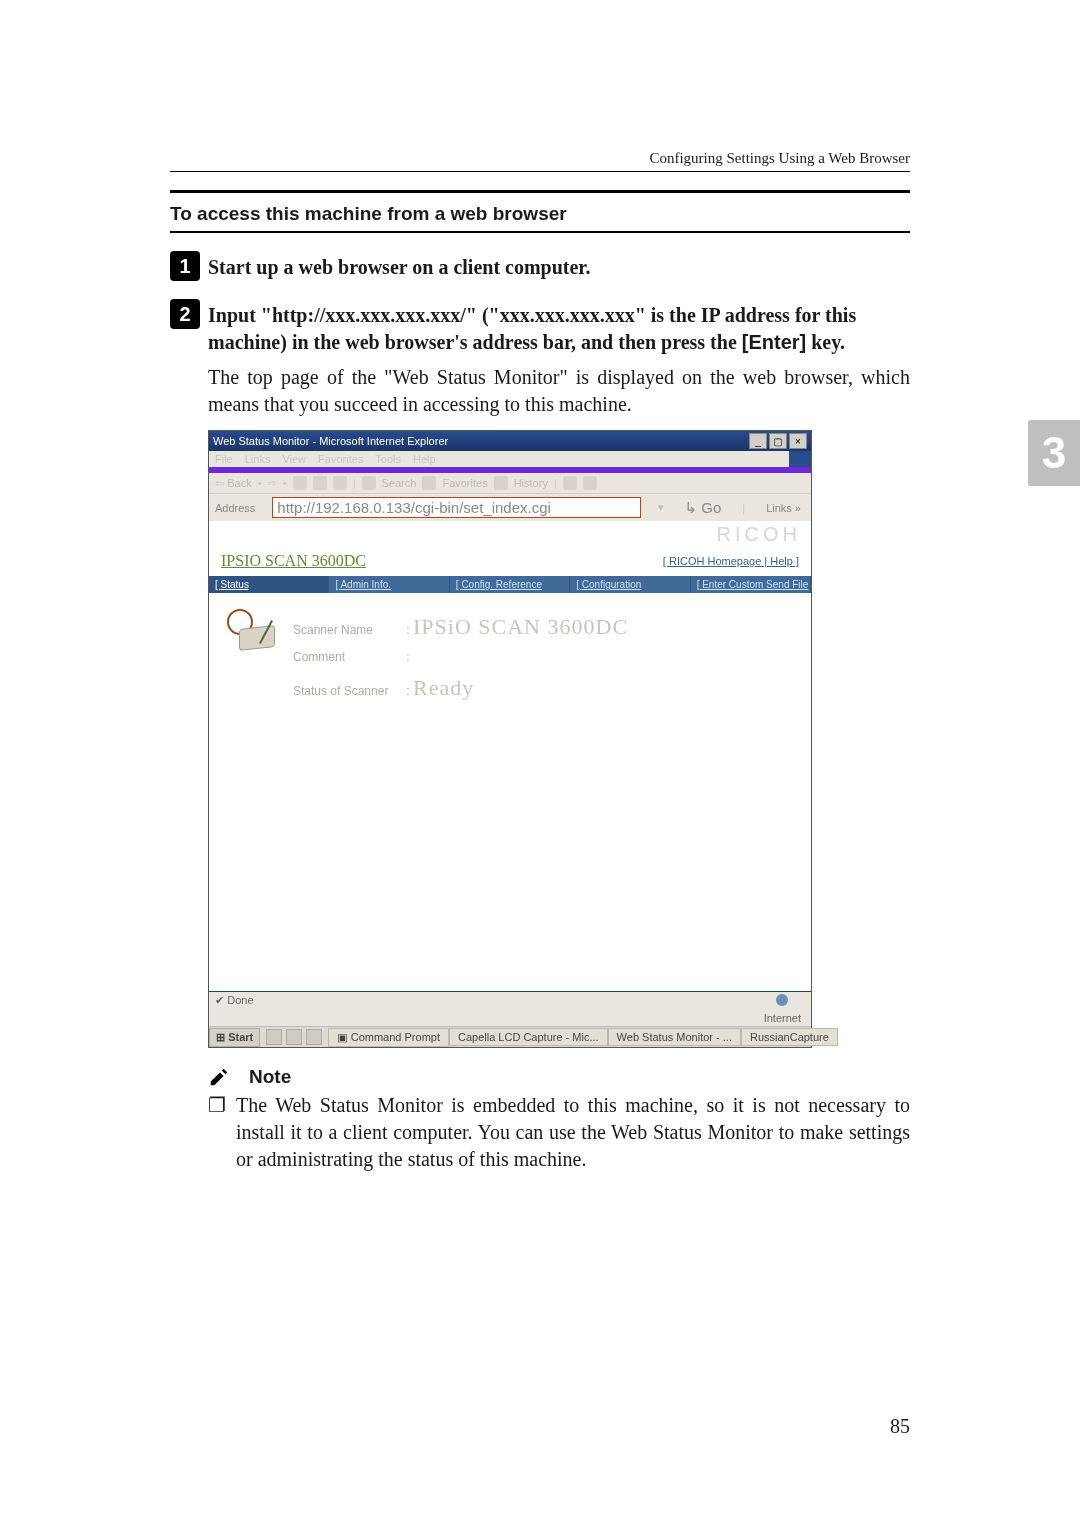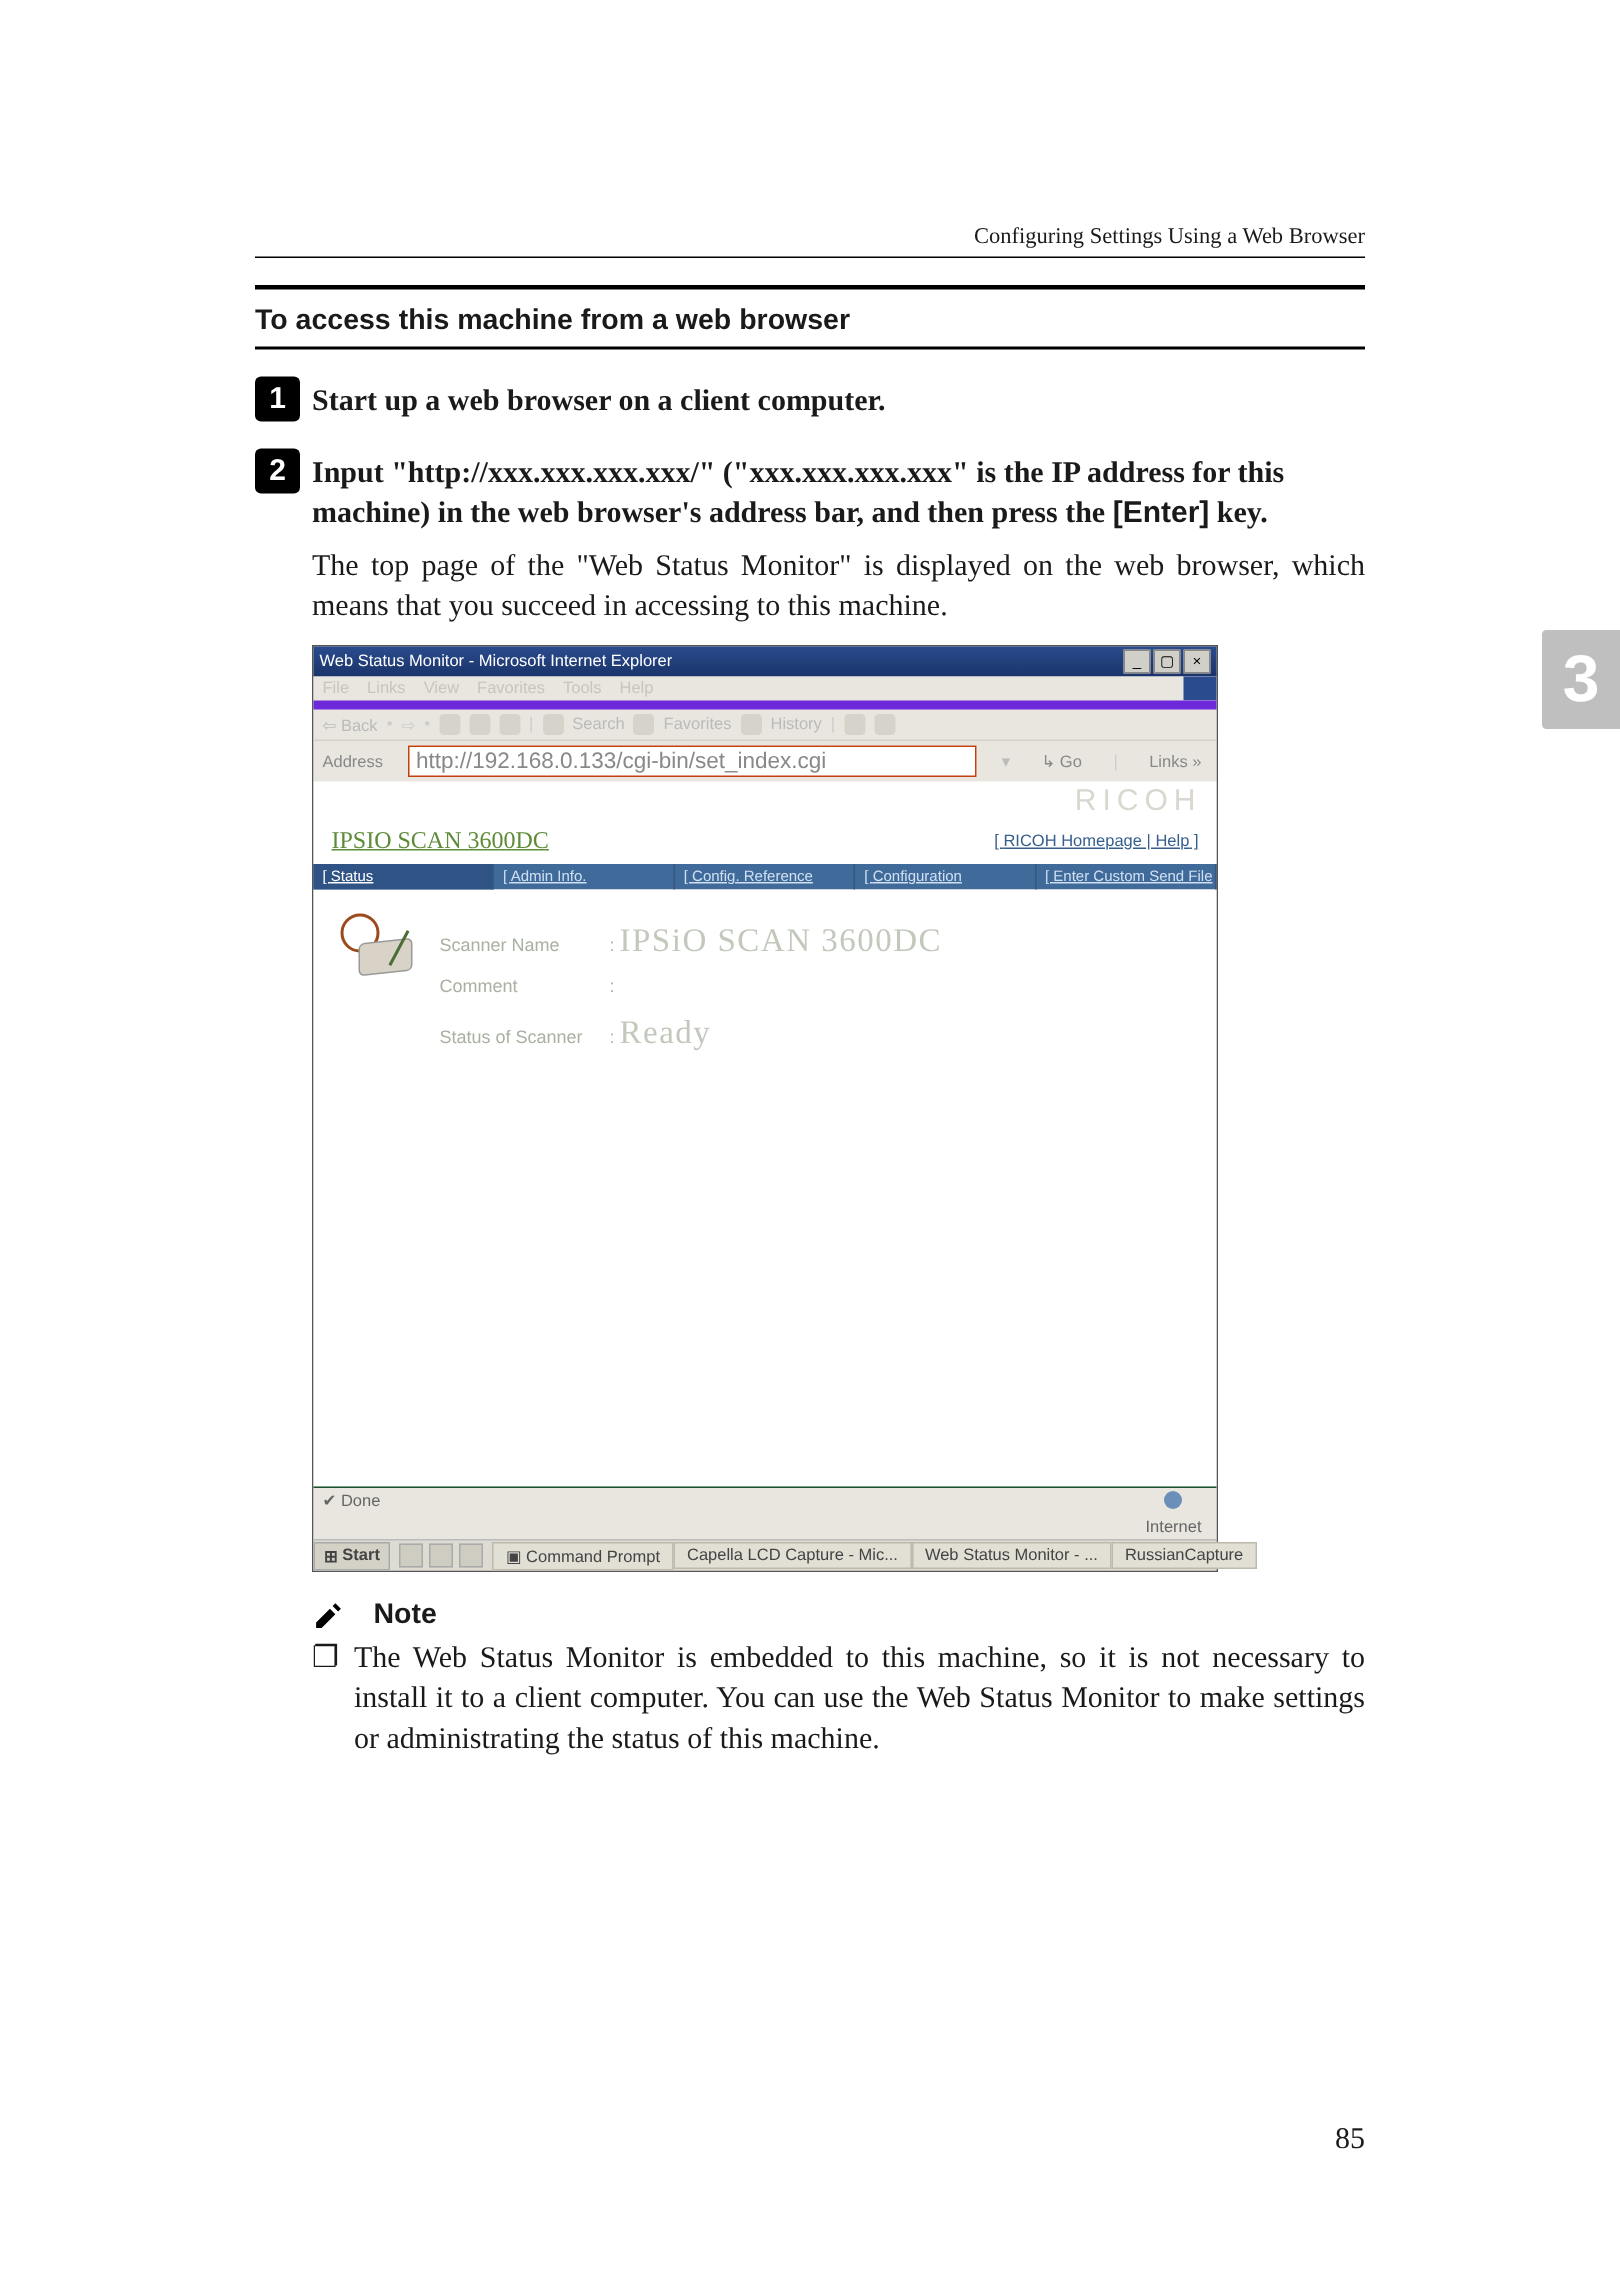--- a/index.html
+++ b/index.html
@@ -126,21 +126,21 @@
     background:#e8e6df;
     padding:3px 6px;
     display:flex; align-items:center; gap:17px;
     font-size:11px;
   }
   .addr-label { color:#888; }
   .addr-input {
     flex:1; background:#fff; border:1px solid #c2410c; padding:1px 4px;
     color:#888; font-size:15px;
   }
-  .addr-go { color:#888; font-size:11px; padding:0 4px;text-align:right;}
+  .addr-go { color:#888; font-size:15px; padding:0 4px;text-align:right;}
   .addr-links { color:#888; font-size:11px; padding:0 4px;}
   .brand-bar {
     background:#fff;
     text-align:right;
     padding:2px 10px;
   }
   .brand {
     font-family: Arial, sans-serif;
     font-weight: normal;
     letter-spacing: 4px;

